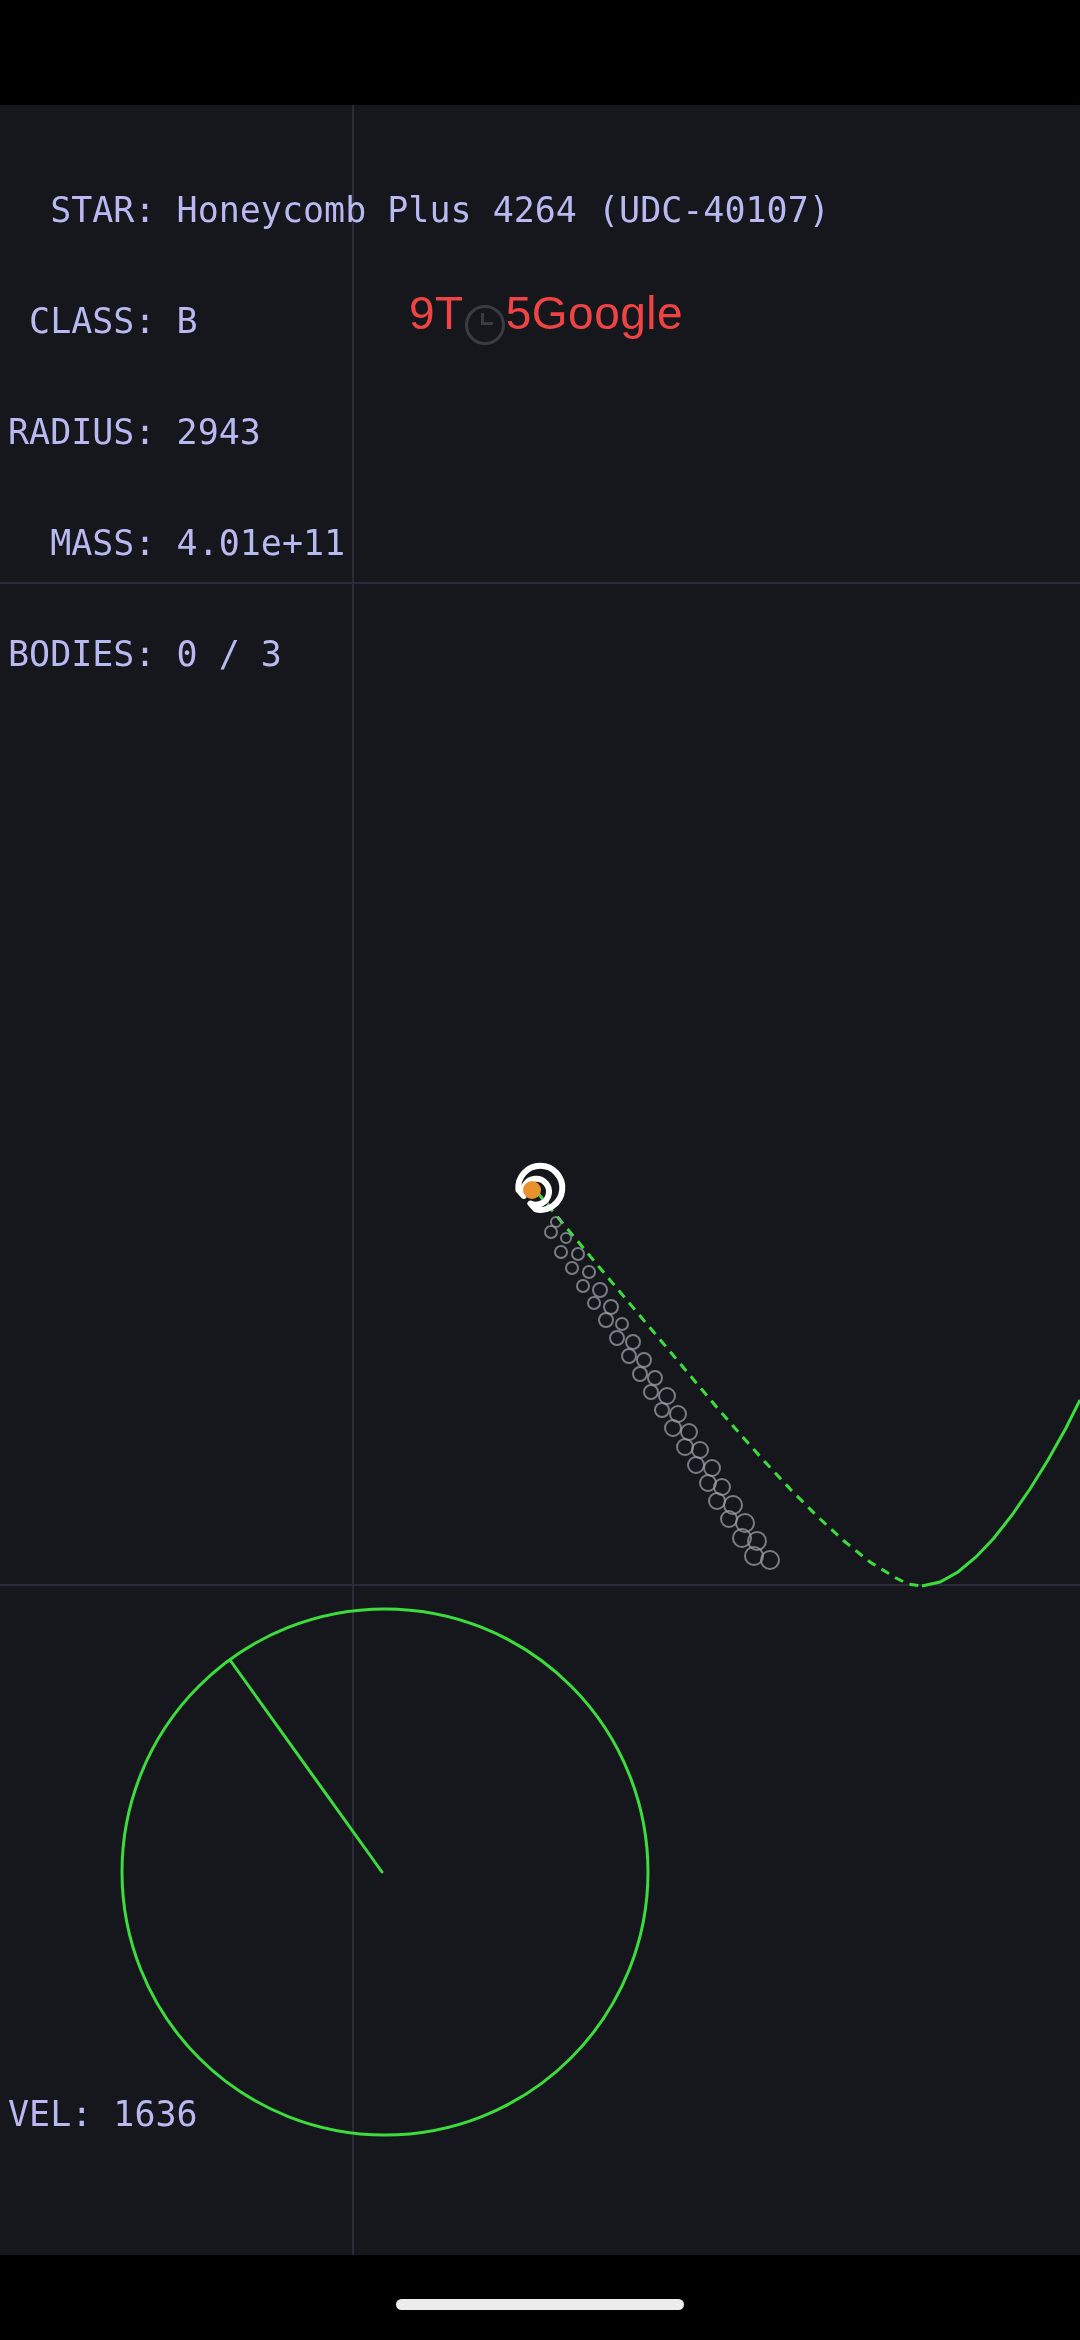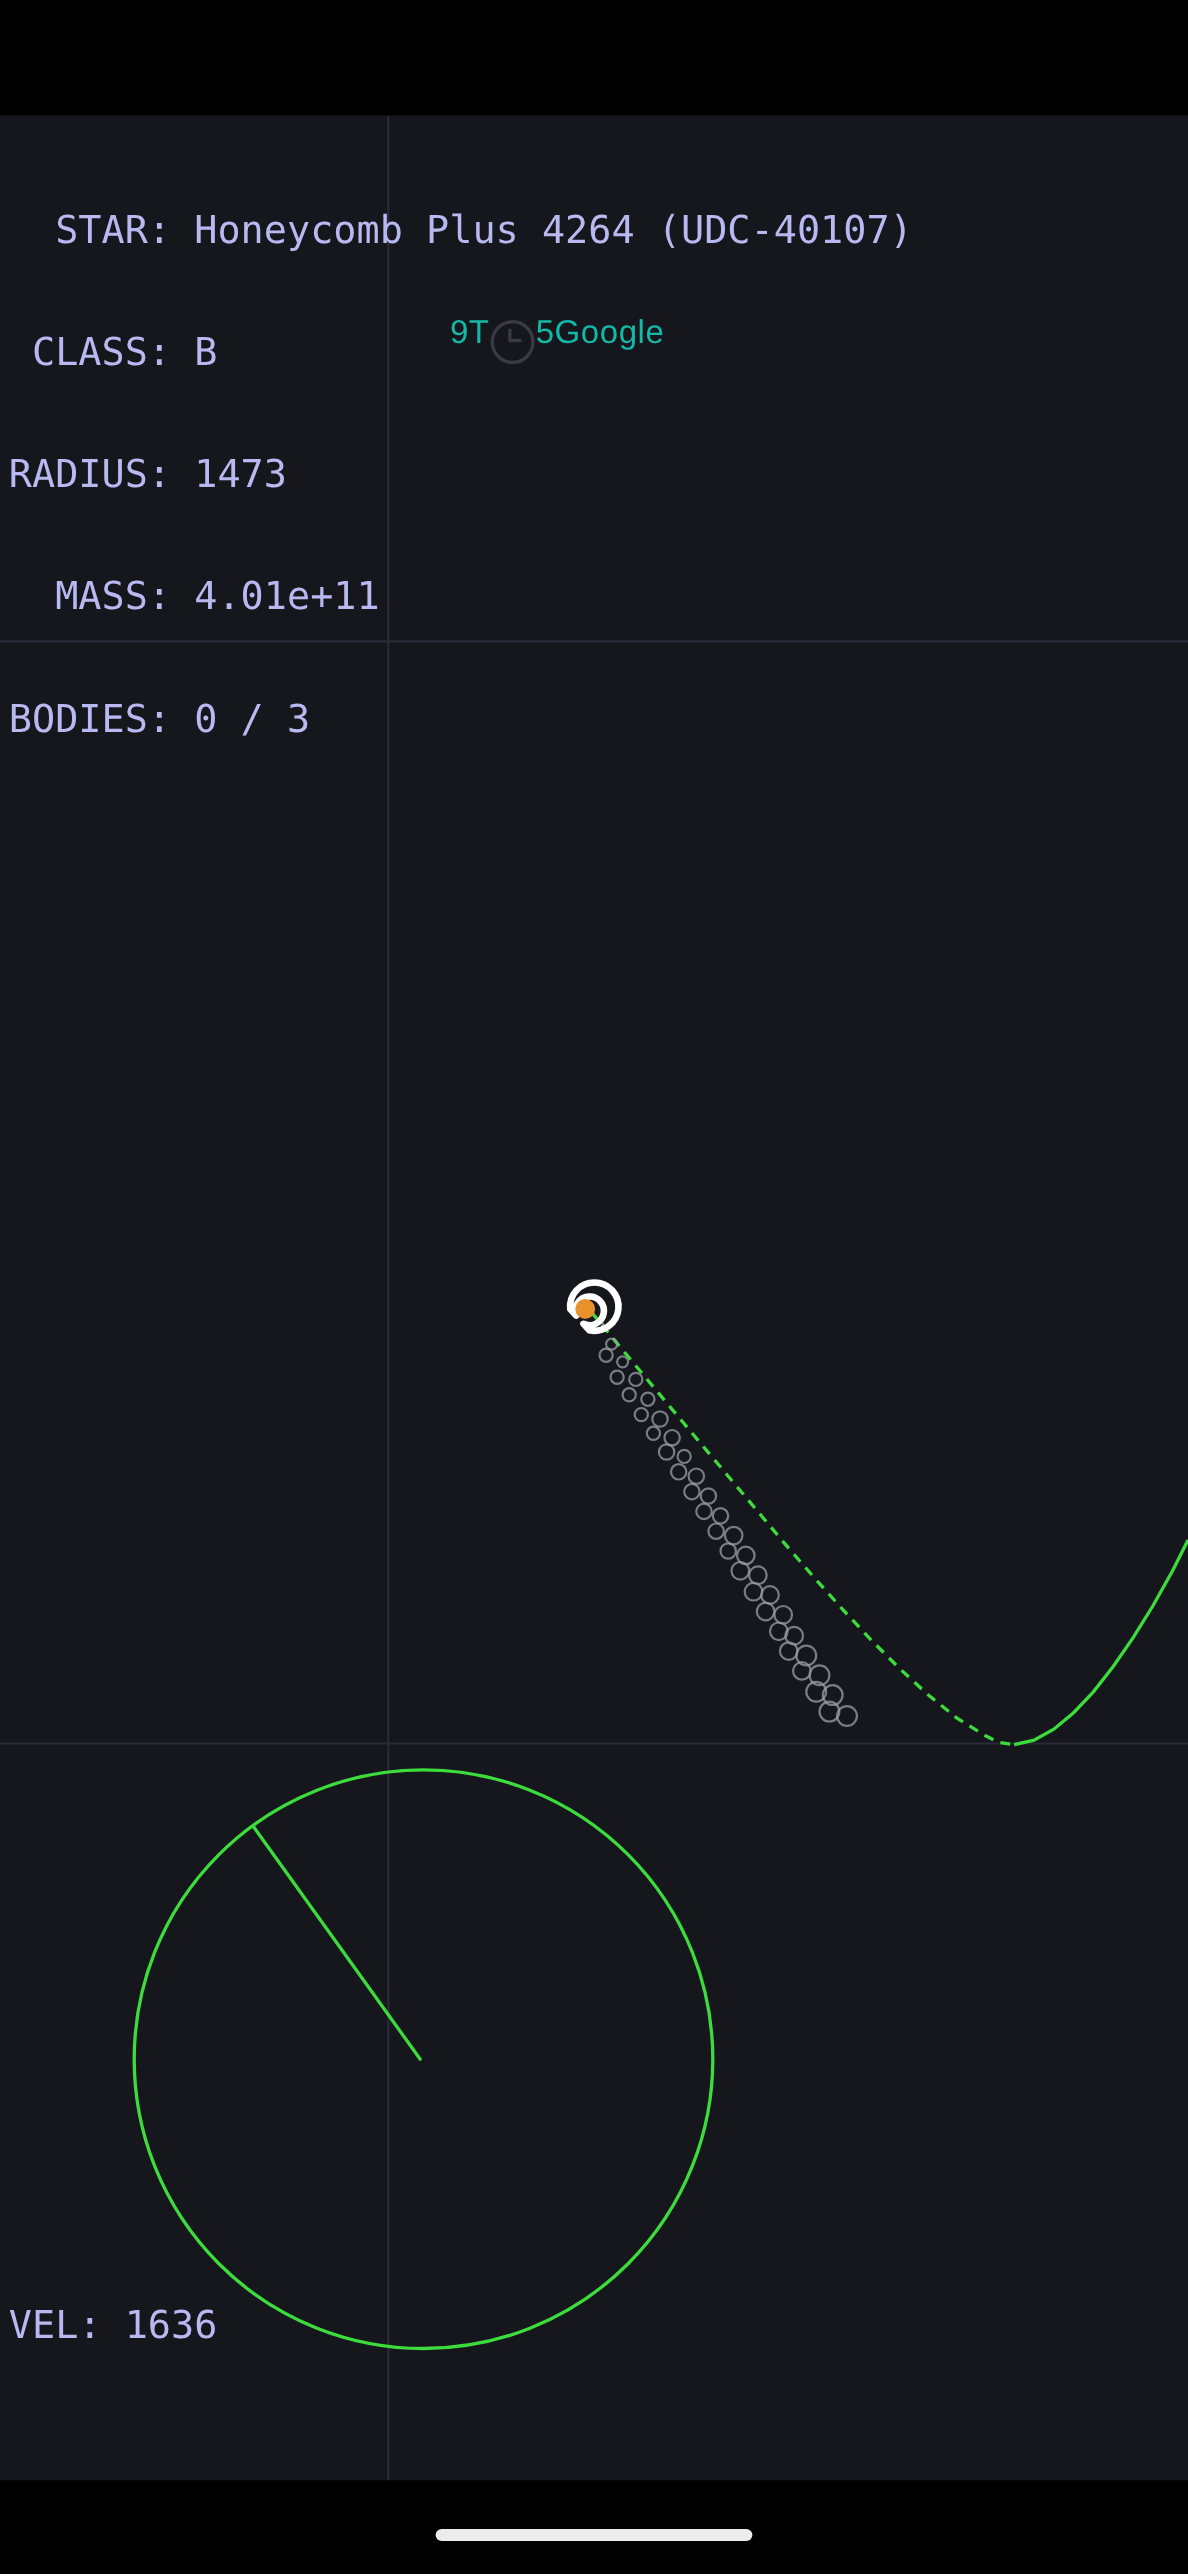--- a/index.html
+++ b/index.html
@@ -22,22 +22,22 @@
   .hud{position:absolute;color:#b9b9f2;font-size:35px;line-height:37px;
        letter-spacing:0px;white-space:pre;
        font-family:"DejaVu Sans Mono","Liberation Mono",monospace;}
   #hud-top{left:8px;top:13px;}
   #hud-bottom{left:8px;bottom:48px;}
   .hud div{height:37px;}
 
   
   #watermark{position:absolute;left:409px;top:181px;
              font-family:"Liberation Sans","DejaVu Sans",sans-serif;
-             font-size:30px;color:#14b8a6;letter-spacing:0.5px;
-             display:flex;align-items:flex-start;white-space:pre;}
+             font-size:46px;color:#ef4444;letter-spacing:0.5px;
+             display:flex;align-items:flex-end;white-space:pre;}
   #watermark .clk{position:relative;display:inline-block;width:34px;height:34px;
                   border:3px solid #3a3a42;border-radius:50%;margin:0 1px;
                   vertical-align:middle;top:5px;}
   #watermark .clk::before{content:"";position:absolute;left:13px;top:5px;
                   width:3px;height:12px;background:#3a3a42;}
   #watermark .clk::after{content:"";position:absolute;left:14px;top:14px;
                   width:11px;height:3px;background:#3a3a42;}
 
   
   #nav-pill{position:absolute;left:50%;transform:translateX(-50%);bottom:30px;
@@ -104,21 +104,21 @@
         </g>
         <g transform="translate(530,1080) rotate(48)">
           <path d="M -4 12 A 22 22 0 1 1 22 12 L 14 12 A 13 13 0 1 0 4 12 Z" fill="none" stroke="#ffffff" stroke-width="6" stroke-linejoin="round" stroke-linecap="round"></path>
         </g>
         <circle cx="532" cy="1085" r="9" fill="#e8922e"></circle>
       </svg>
 
     <div class="hud" id="hud-top">
       <div>  STAR: Honeycomb Plus 4264 (UDC-40107)</div>
       <div> CLASS: B</div>
-      <div>RADIUS: 1473</div>
+      <div>RADIUS: 2943</div>
       <div>  MASS: 4.01e+11</div>
       <div>BODIES: 0 / 3</div>
     </div>
 
     <div id="watermark">
       <span>9T</span>
       <span class="clk"></span>
       <span>5Google</span>
     </div>
 

